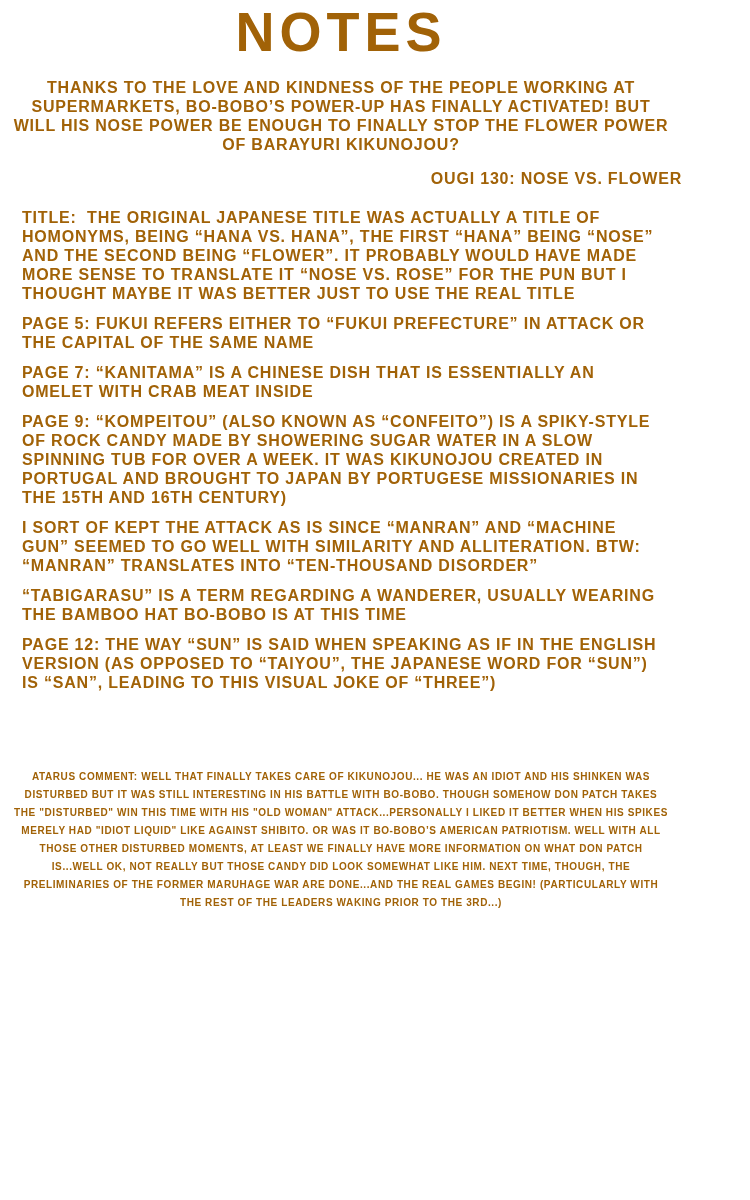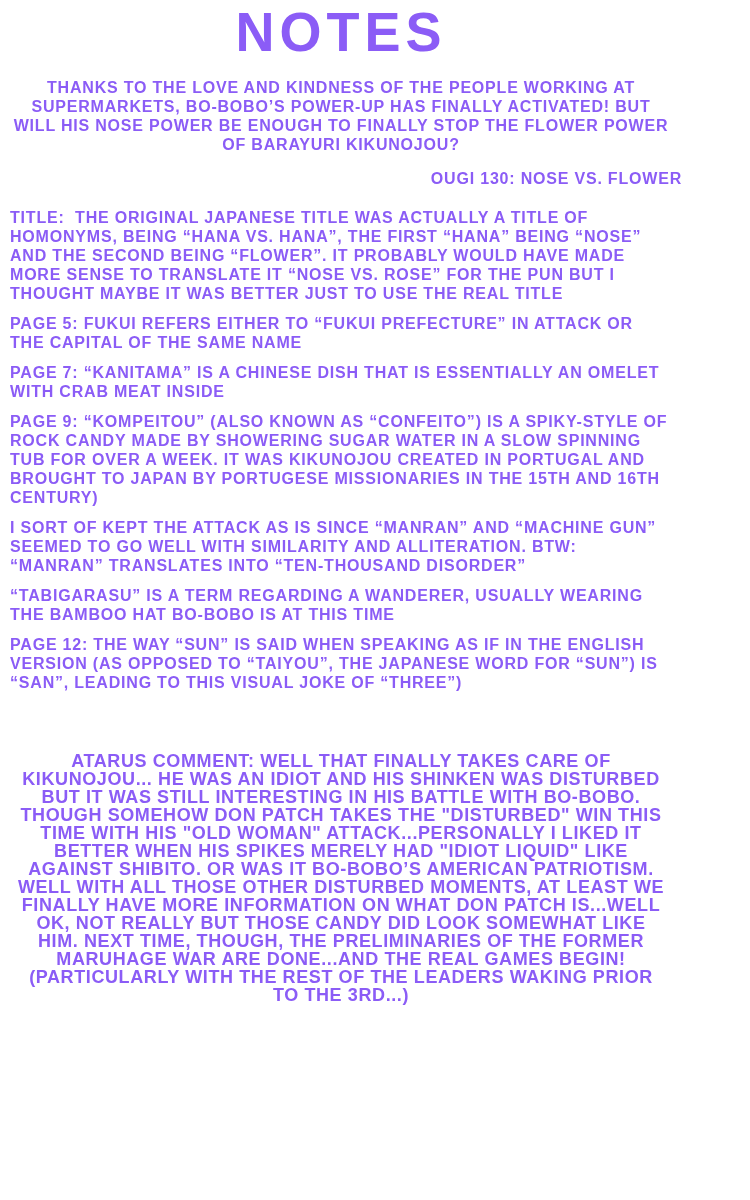--- a/index.html
+++ b/index.html
@@ -1,21 +1,21 @@
 <!DOCTYPE html>
 <html><head>
 <meta charset="utf-8">
 <style>
   html, body { margin: 0; padding: 0; background: #ffffff; }
   .page {
     position: relative;
     width: 682px;
     height: 1200px;
     background: #ffffff;
-    color: #8b5cf6;
+    color: #a16207;
     overflow: hidden;
     font-family: "Liberation Sans", "DejaVu Sans", sans-serif;
     font-weight: bold;
   }
   .title {
     margin: 0;
     padding-top: 6px;
     text-align: center;
     font-size: 54px;
     line-height: 50px;
@@ -33,31 +33,31 @@
   }
   .chapter {
     margin: 15px 0 0;
     text-align: right;
     font-size: 16px;
     line-height: 19px;
     letter-spacing: 0.8px;
   }
   .notes { margin: 20px 10px 0; }
   .notes p {
-    margin: 0 0 11px;
+    margin: 0 12px 11px;
     font-size: 16px;
     line-height: 19px;
     letter-spacing: 0.8px;
     white-space: pre-wrap;
   }
   .comment {
     width: 655px;
-    margin: 60px auto 0;
+    margin: 76px auto 0;
     text-align: center;
-    font-size: 18px;
+    font-size: 10px;
     line-height: 18px;
     letter-spacing: 0.6px;
   }
 </style>
 </head>
 <body>
 
 <div class="page">
   <h1 class="title">NOTES</h1>
 

